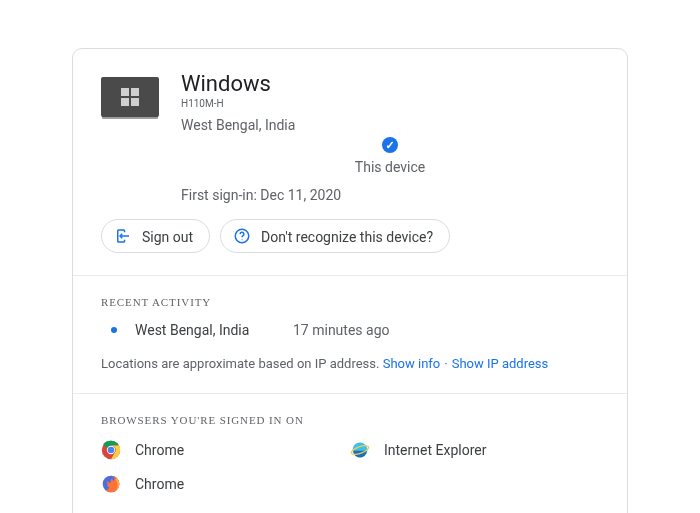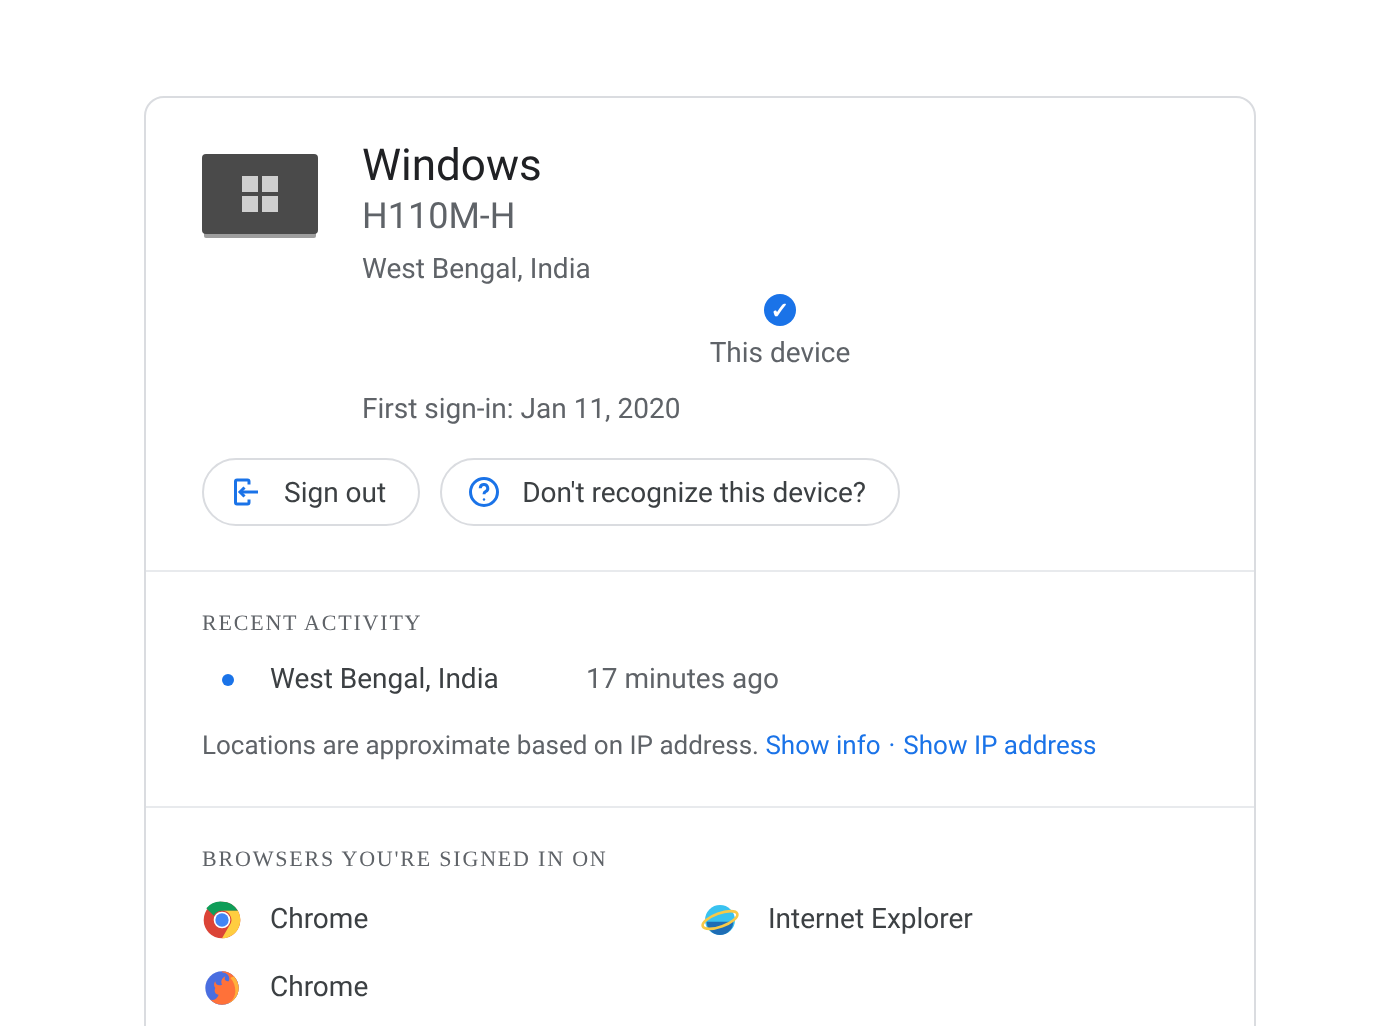--- a/index.html
+++ b/index.html
@@ -26,21 +26,21 @@
     height: 40px;
     background: #4a4a4a;
     border-radius: 2px;
     position: relative;
     margin-top: 6px;
     box-shadow: 0 3px 0 -1px #9e9e9e;
   }
   .device-thumb svg { position:absolute; left:50%; top:50%; transform:translate(-50%,-50%); }
   .device-info { flex:1; }
   .device-title { font-size: 22px; font-weight: 400; color:#202124; margin-bottom:2px;}
-  .device-sub { font-size: 18px; color:#5f6368; margin-bottom:8px;}
+  .device-sub { font-size: 10px; color:#5f6368; margin-bottom:8px;}
   .loc { font-size:14px; color:#5f6368; margin-bottom:4px;}
   .this-device { font-size:14px; color:#5f6368; display:flex; align-items:center; gap:6px; margin-bottom:12px;flex-direction:column;}
   .check-badge {
     width:16px; height:16px; border-radius:50%; background:#1a73e8; display:inline-flex; align-items:center; justify-content:center;
   }
   .check-badge::after { content:"✓"; color:#fff; font-size:11px; font-weight:bold; line-height:1;}
   .signin { font-size:14px; color:#5f6368; }
   .actions { display:flex; gap:10px; margin-top:16px; margin-bottom:4px;}
   .pill {
     border:1px solid #dadce0; border-radius:20px; padding:7px 16px 7px 12px;
@@ -80,21 +80,21 @@
     <div class="device-info">
       <div class="device-title">Windows</div>
       <div class="device-sub">H110M-H</div>
       <div class="loc">West Bengal, India</div>
       <div class="this-device">
         <span class="check-badge"></span>
         <span>This device</span>
       </div>
       <div class="signin">
         <span>First sign-in:</span>
-        <span>Jan 11, 2020</span>
+        <span>Dec 11, 2020</span>
       </div>
     </div>
   </div>
 
   <div class="actions">
     <button class="pill">
       <span class="ico">
         <svg width="18" height="18" viewBox="0 0 24 24" fill="none" stroke="#1a73e8" stroke-width="2">
           <path d="M14 7V5a1 1 0 0 0-1-1H6a1 1 0 0 0-1 1v14a1 1 0 0 0 1 1h7a1 1 0 0 0 1-1v-2"></path>
           <path d="M9 12h11"></path>

